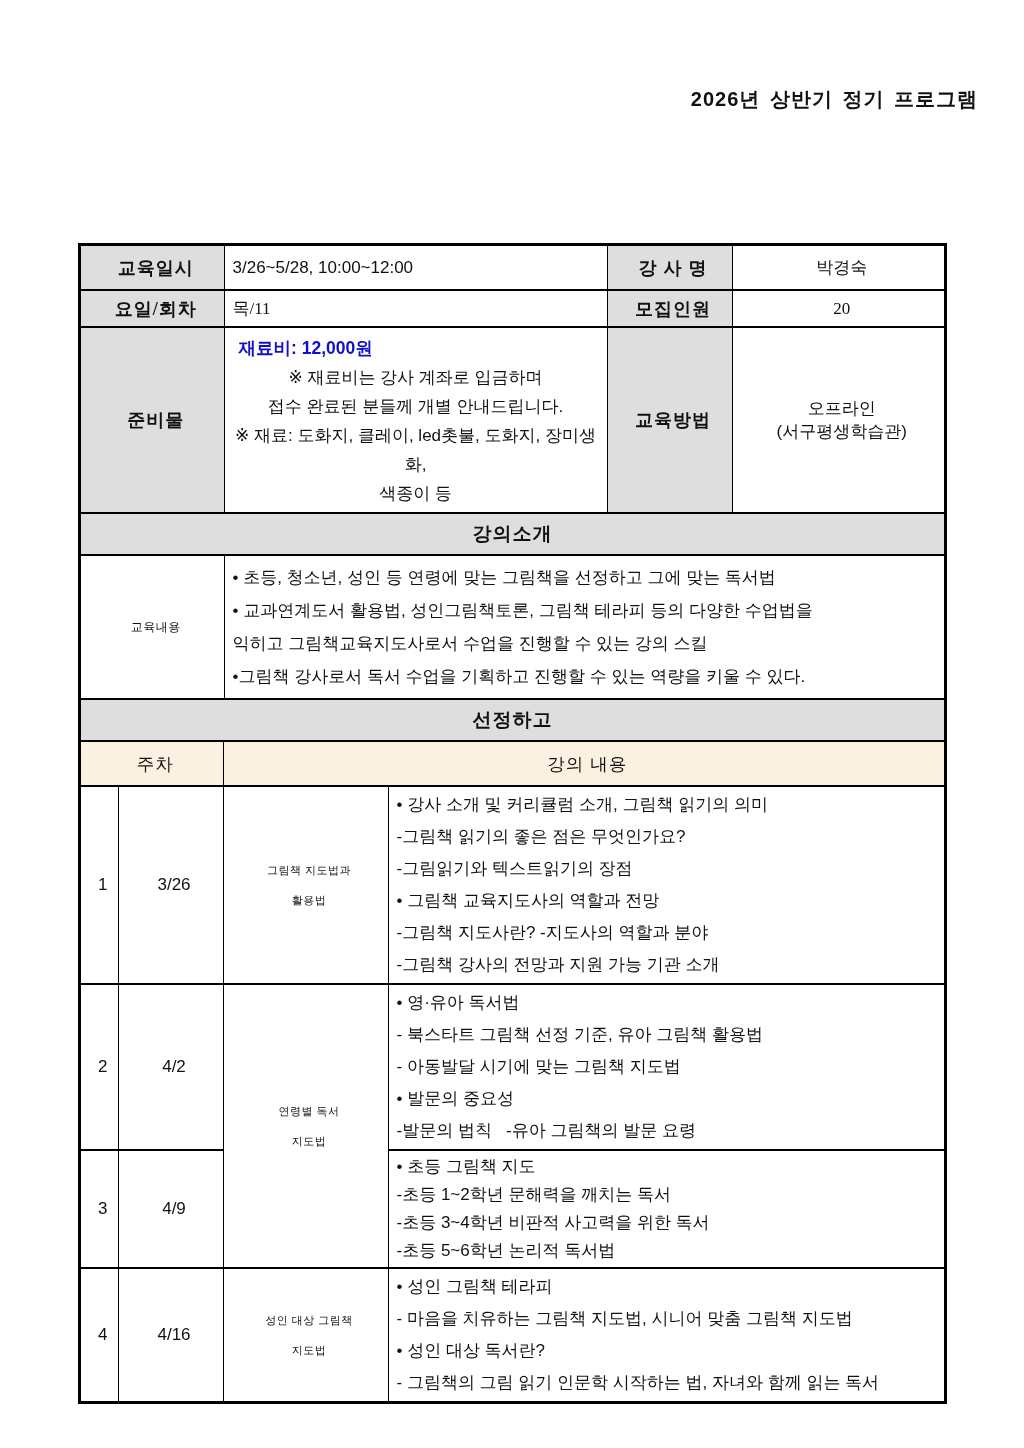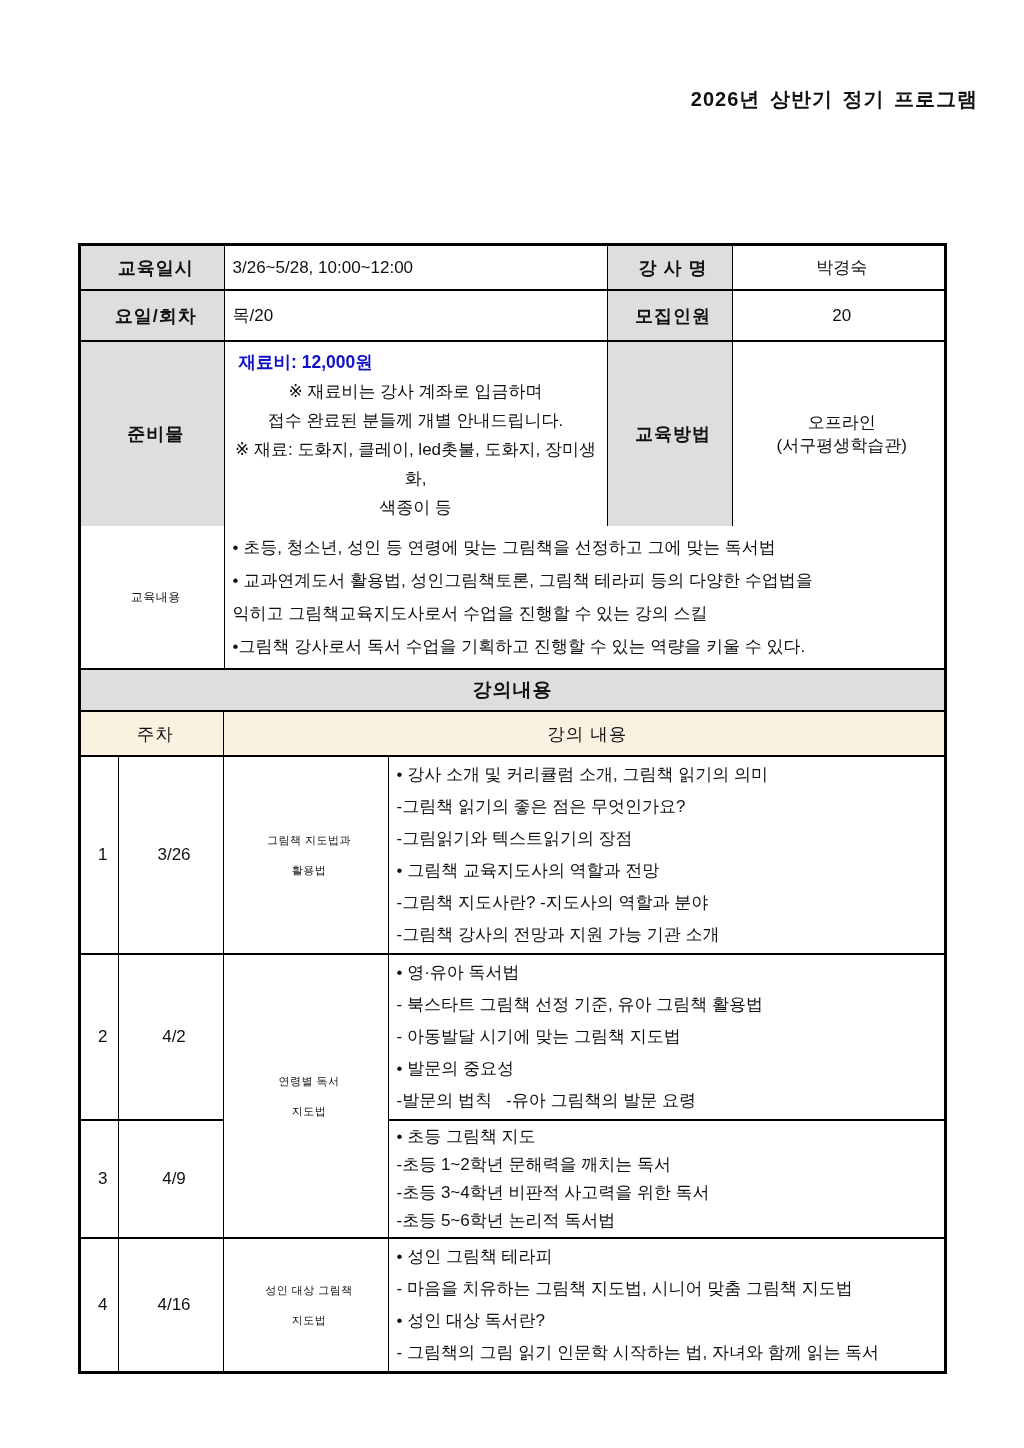--- a/index.html
+++ b/index.html
@@ -35,21 +35,21 @@
   table.t td{
     border:1.5px solid var(--line);
     border-top-width:2px;border-bottom-width:2px;
     overflow:hidden;box-sizing:border-box;padding-left:8px;
   }
   table.t tr td:first-child{border-left:none;}
   table.t tr td:last-child{border-right:none;}
   table.t tr:first-child td{border-top:none;}
   table.t tr:last-child td{border-bottom:none;}
 
-  .h44{height:44px;}.h45{height:51px;}.h155{height:155px;}
+  .h44{height:44px;}.h45{height:37px;font-family:Liberation Serif, serif;}.h155{height:155px;}
   .h142{height:142px;}.h36{height:44px;}
   .h194{height:194px;}.h161{height:161px;}.h115{height:115px;}.h127{height:127px;}
 
   td.lbl{
     background:var(--header-gray);
     text-align:center;vertical-align:middle;
     font-weight:bold;font-size:18px;letter-spacing:1px;
   }
   td.val{font-size:17px;vertical-align:middle;}
   .left{text-align:left;padding-left:12px;}
@@ -107,21 +107,21 @@
       </colgroup>
       <tbody>
           <tr class="h44">
         <td class="lbl">교육일시</td>
         <td class="val left">3/26~5/28, 10:00~12:00</td>
         <td class="lbl">강 사 명</td>
         <td class="val center">박경숙</td>
       </tr>
       <tr class="h45">
         <td class="lbl">요일/회차</td>
-        <td class="val left">목/20</td>
+        <td class="val left">목/11</td>
         <td class="lbl">모집인원</td>
         <td class="val center">20</td>
       </tr>
       <tr class="h155">
         <td class="lbl">준비물</td>
         <td class="val prep">
           <div class="fee">재료비: 12,000원</div>
           <div class="prep-lines">
                 <div>※ 재료비는 강사 계좌로 입금하며</div>
                 <div>접수 완료된 분들께 개별 안내드립니다.</div>
@@ -129,37 +129,38 @@
                 <div>색종이 등</div>
               </div>
         </td>
         <td class="lbl">교육방법</td>
         <td class="val center prewrap">오프라인
 (서구평생학습관)</td>
       </tr>
     </tbody>
       </table>
 
+    <div class="section-head">강의소개</div>
 
     <table class="t t-intro">
       <colgroup>
         <col style="width:143px">
           <col style="width:720px">
       </colgroup>
       <tbody>
           <tr class="h142">
         <td class="intro-label">교육내용</td>
         <td class="intro-content">
           <div><div>• 초등, 청소년, 성인 등 연령에 맞는 그림책을 선정하고 그에 맞는 독서법</div><div>• 교과연계도서 활용법, 성인그림책토론, 그림책 테라피 등의 다양한 수업법을</div><div>익히고 그림책교육지도사로서 수업을 진행할 수 있는 강의 스킬</div><div>•그림책 강사로서 독서 수업을 기획하고 진행할 수 있는 역량을 키울 수 있다.</div></div>
         </td>
       </tr>
     </tbody>
       </table>
 
-    <div class="section-head">강의내용</div>
+    <div class="section-head">선정하고</div>
 
     <table class="t t-weeks">
       <colgroup>
         <col style="width:37px">
           <col style="width:105px">
           <col style="width:165px">
           <col style="width:556px">
       </colgroup>
       <tbody>
           <tr class="cream h36">

